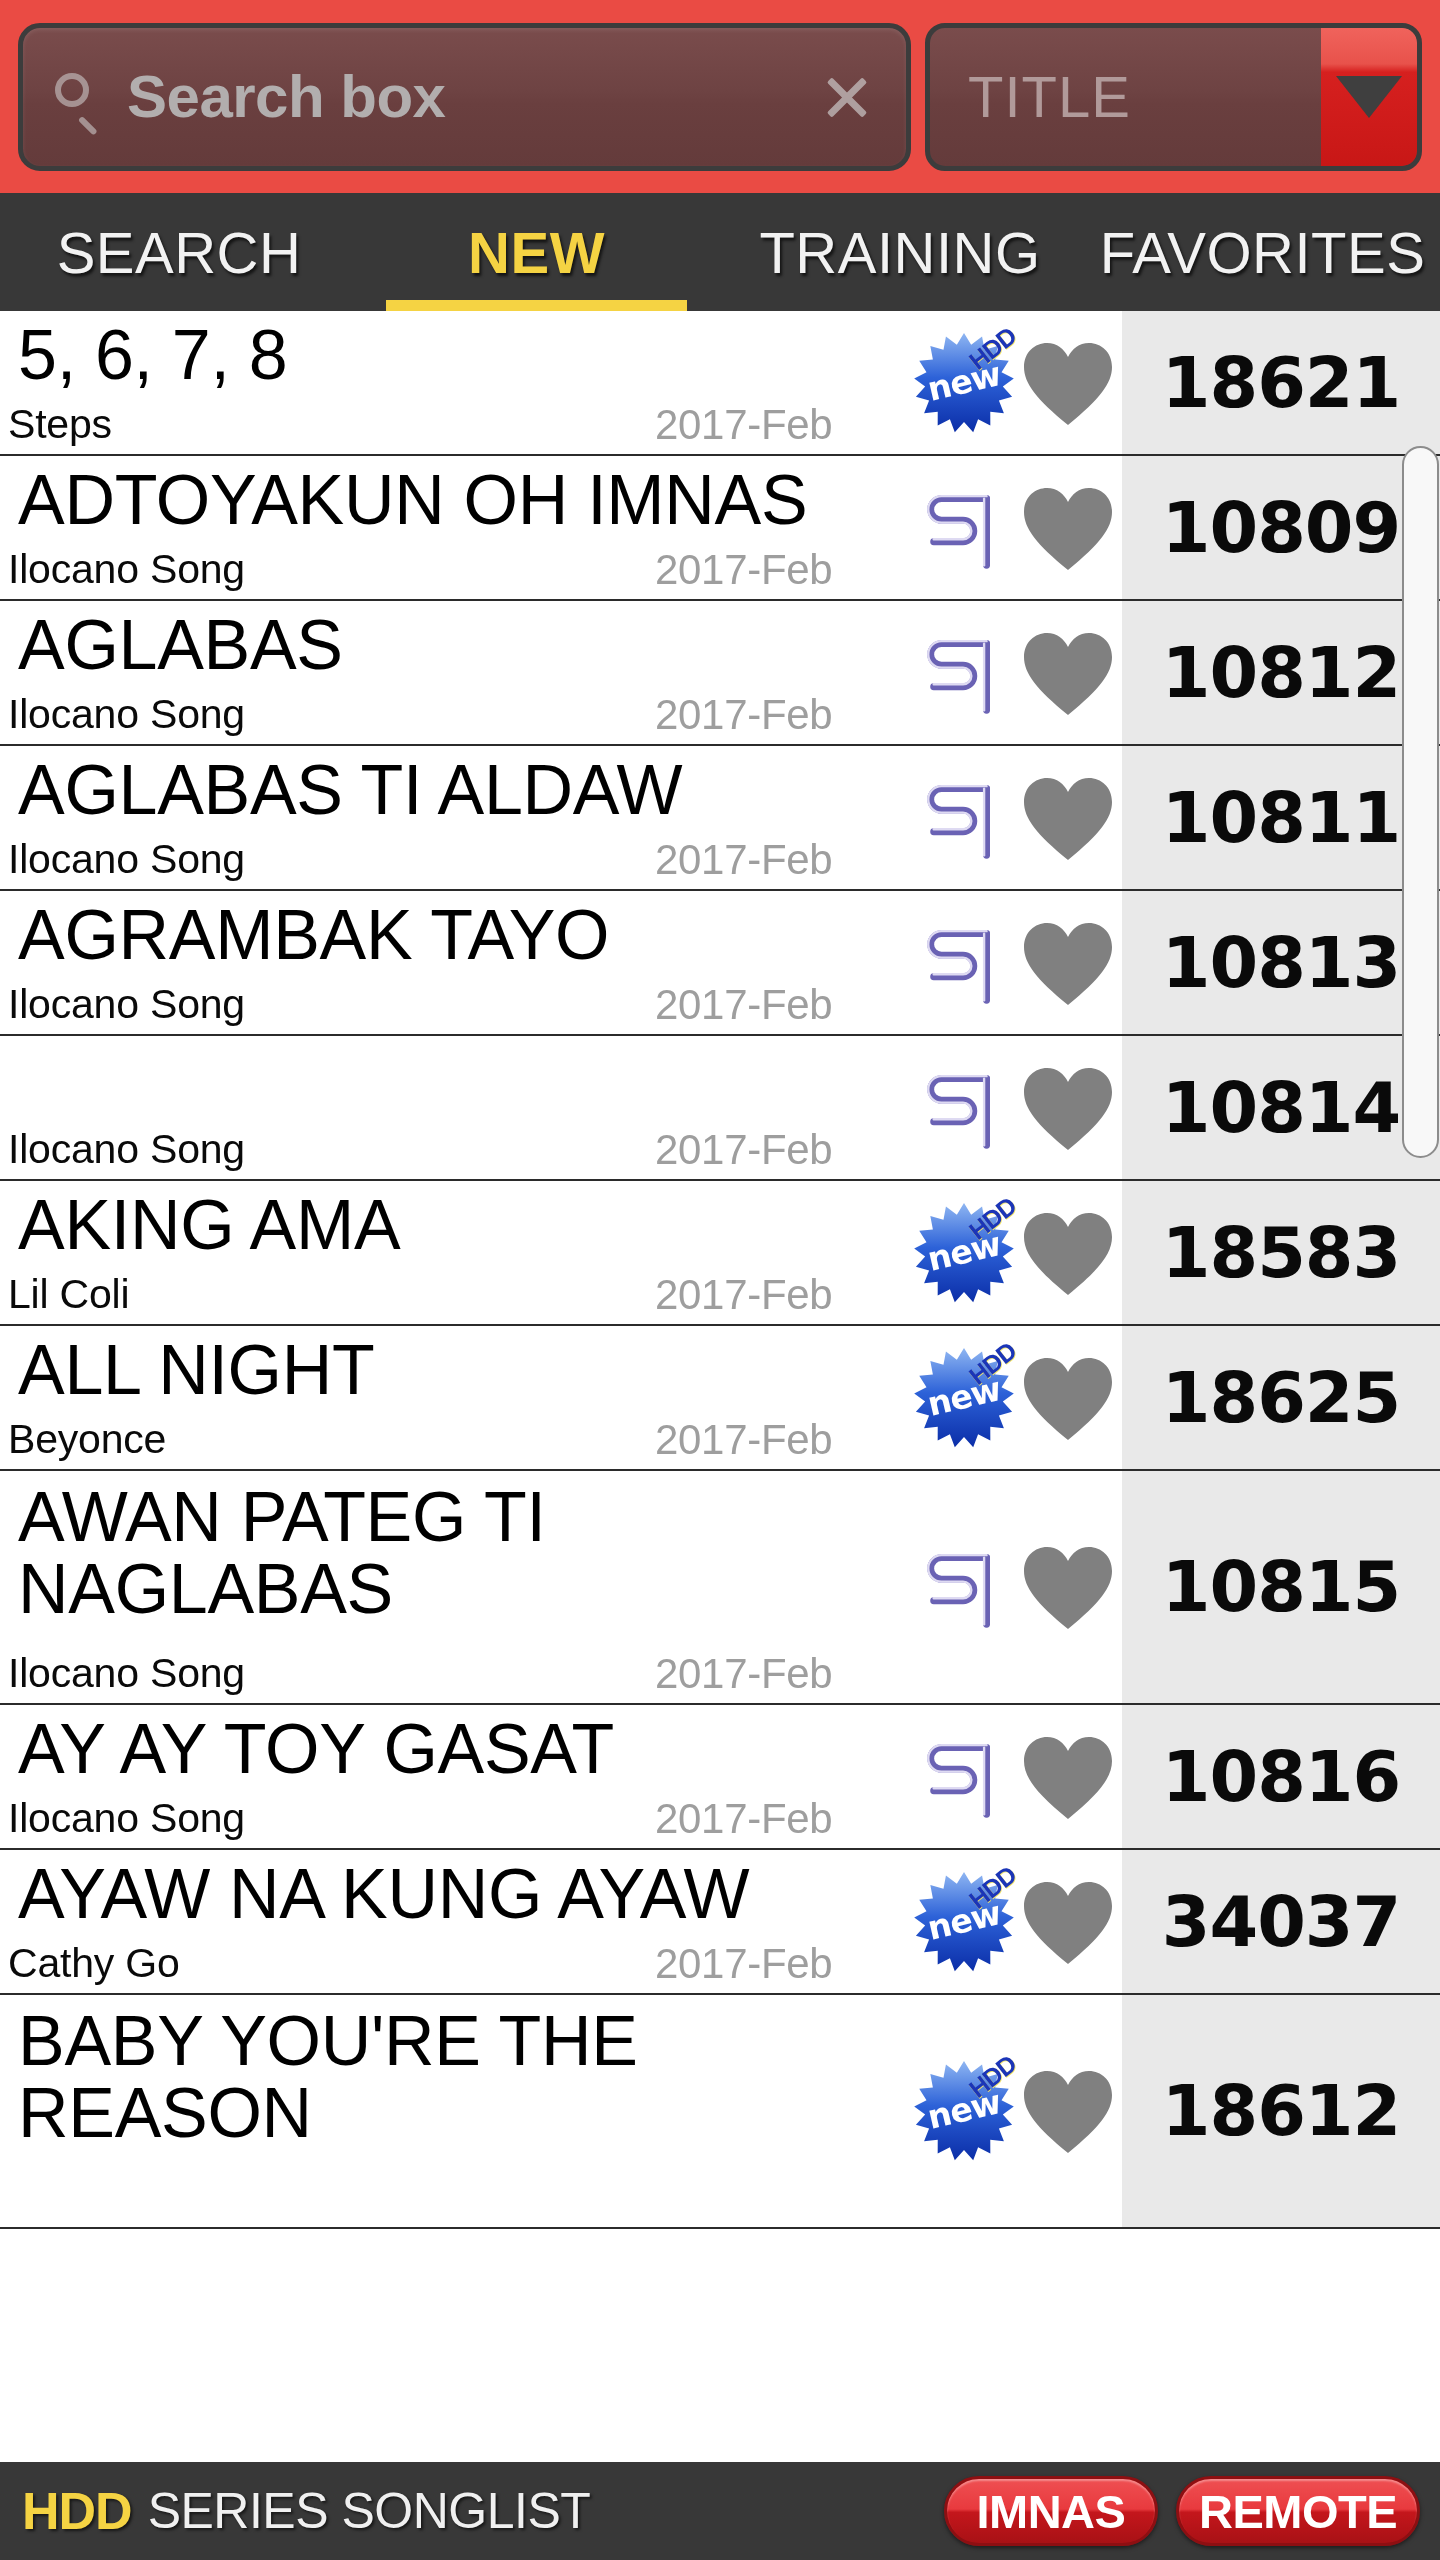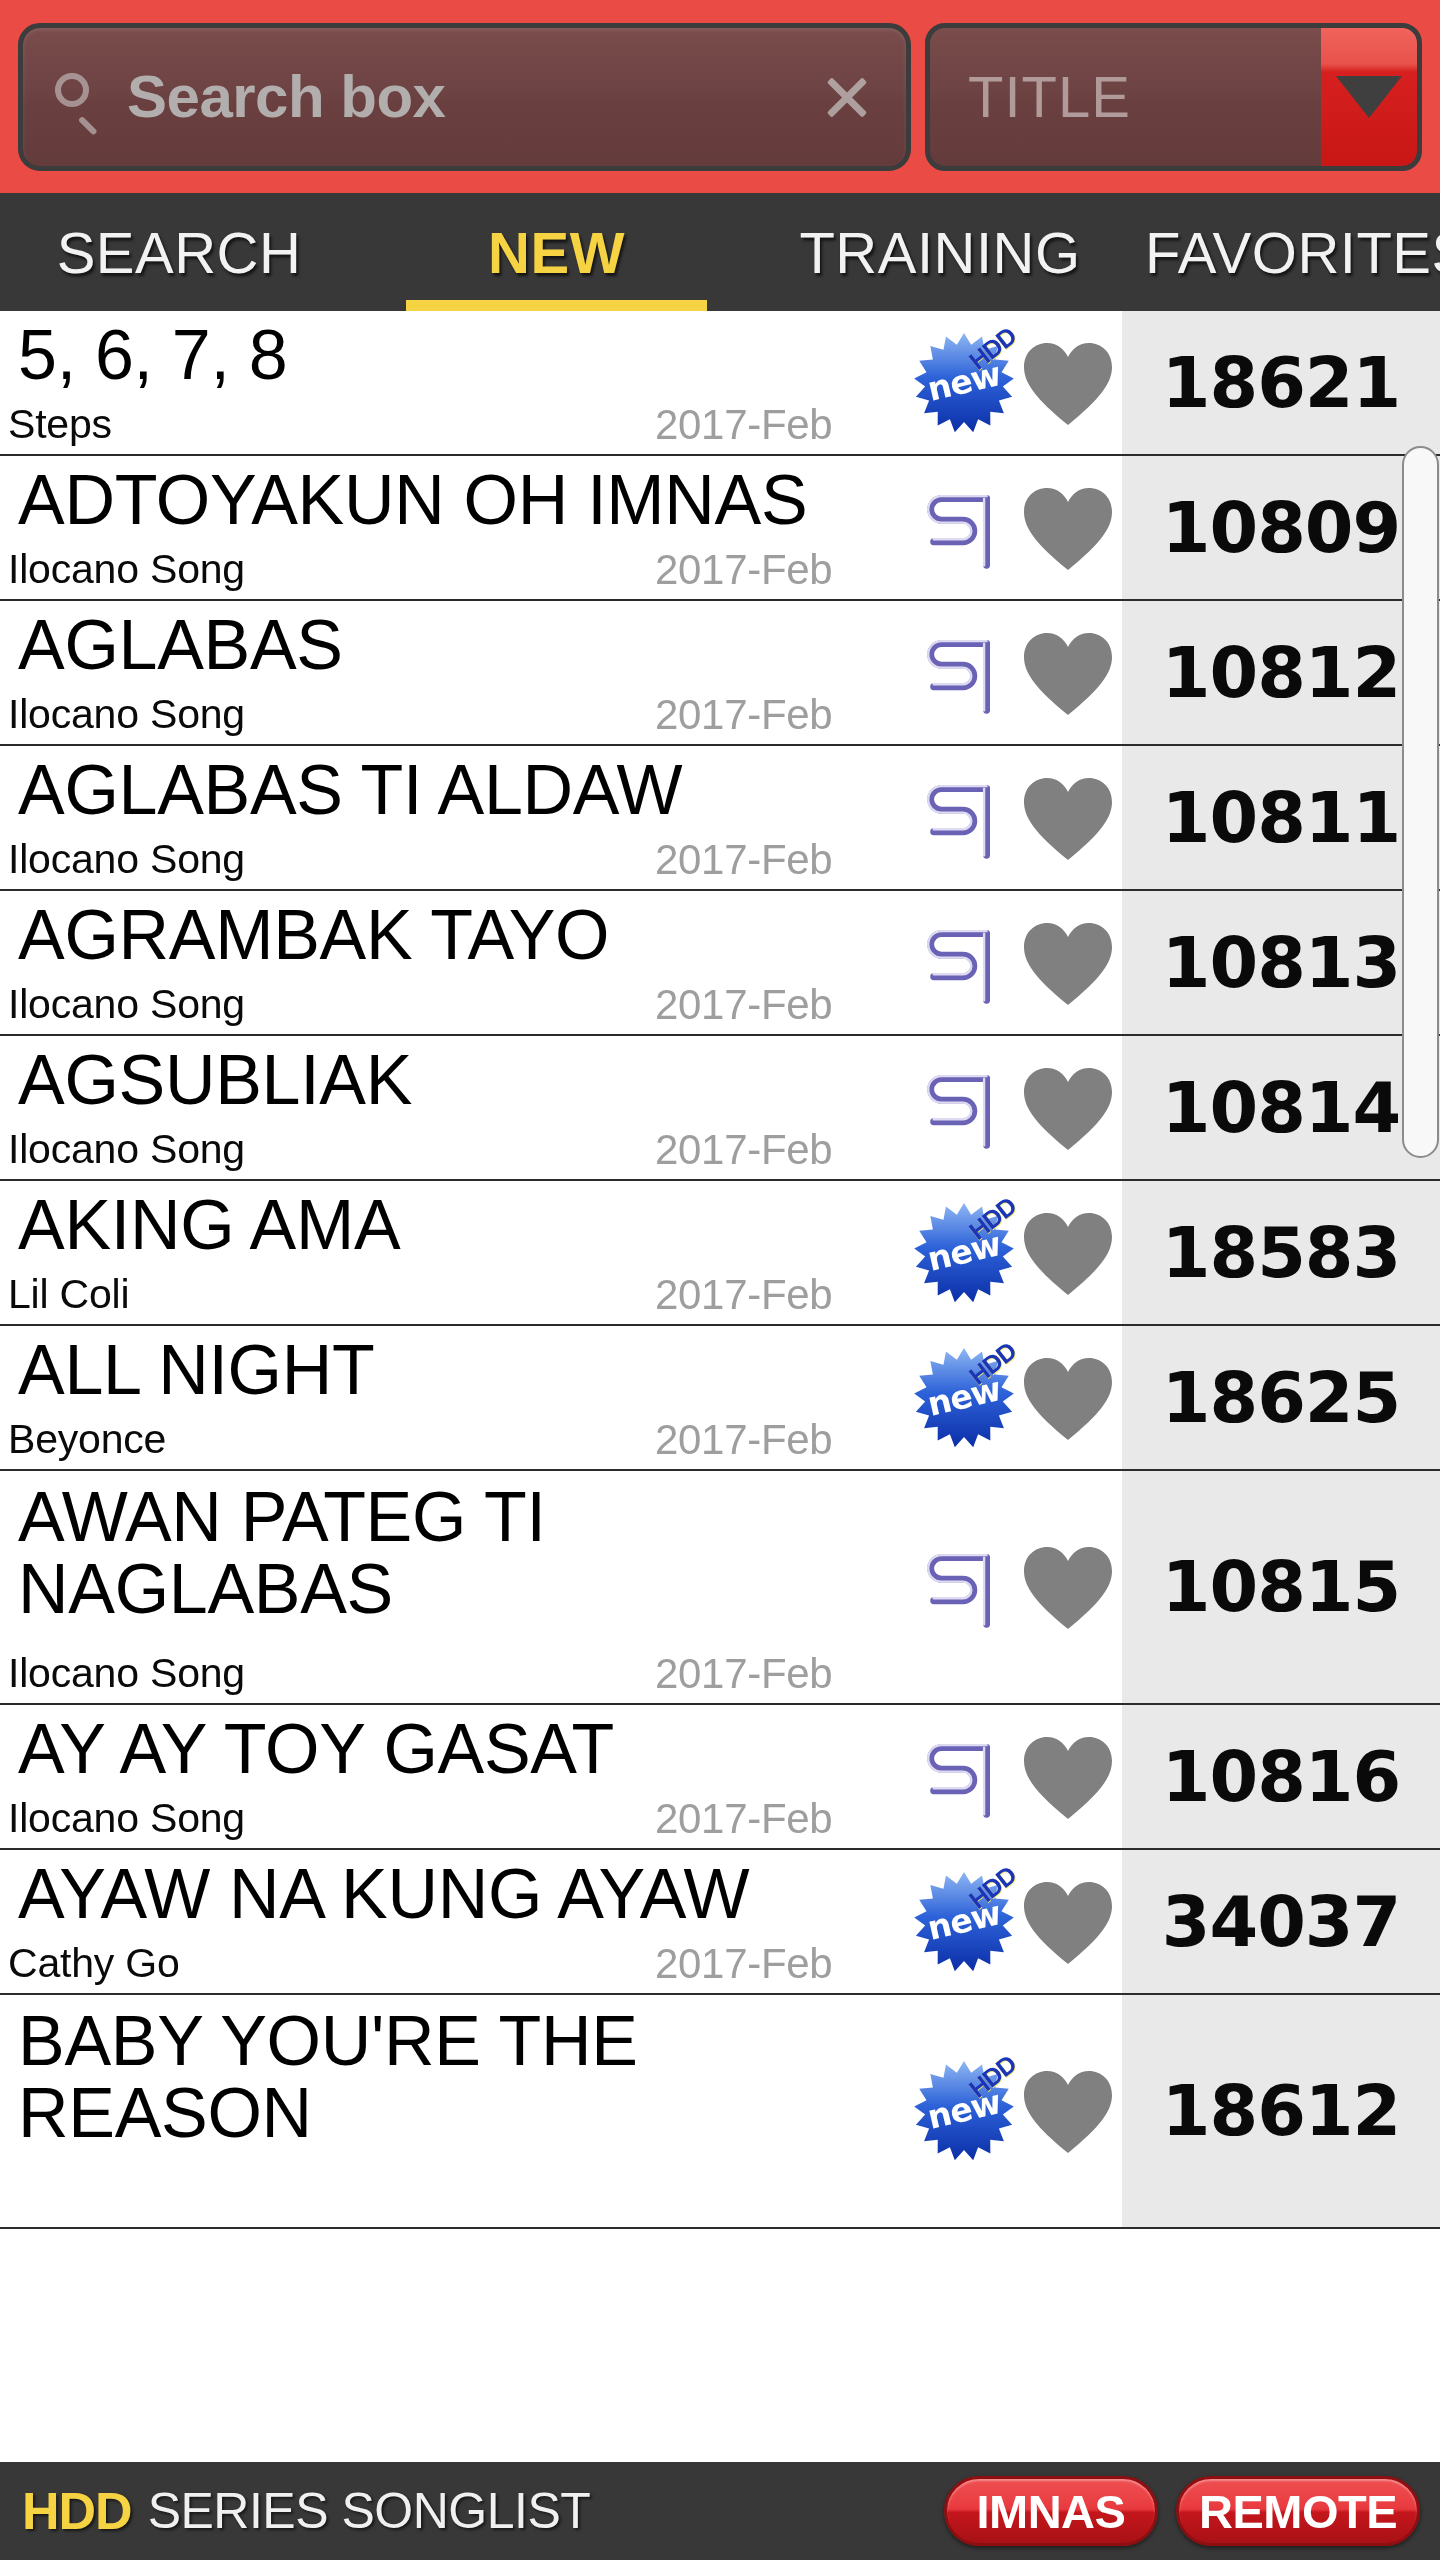--- a/index.html
+++ b/index.html
@@ -87,21 +87,21 @@
     border-radius:0 14px 14px 0;
     display:flex;align-items:center;justify-content:center;
   }
   .caret{
     width:0;height:0;border-left:33px solid transparent;border-right:33px solid transparent;
     border-top:42px solid #3f3f3f;
   }
 
   
   .tabs{
-    height:118px;flex:0 0 auto;background:#383838;display:flex;align-items:stretch;position:relative;gap:20px;
+    height:118px;flex:0 0 auto;background:#383838;display:flex;align-items:stretch;position:relative;
   }
   .tab{
     display:flex;align-items:center;justify-content:center;
     font-size:58px;color:#f2f2f2;letter-spacing:.5px;
     position:relative;cursor:pointer;
     text-shadow:2px 3px 3px rgba(0,0,0,.65);
   }
   .tab.t0{flex:0 0 358px;}
   .tab.t1{flex:0 0 357px;}
   .tab.t2{flex:0 0 370px;}
@@ -410,21 +410,20 @@
               <path d="M46 84 C14 58 2 42 2 26 C2 11 13 2 25 2 C35 2 42 8 46 16 C50 8 57 2 67 2 C79 2 90 11 90 26 C90 42 78 58 46 84 Z" fill="#808080"></path>
             </svg>
           </span>
         </div>
         <div class="numcell">
           <span class="num">10813</span>
         </div>
       </div>
       <div class="row h1">
         <div class="rowmain">
-          <div class="title">AGSUBLIAK</div>
           <div class="metaline">
             <span class="artist">Ilocano Song</span>
             <span class="date">2017-Feb</span>
           </div>
         </div>
         <div class="badgewrap">
           <span class="badge">
             <span style="position: relative; display: block; width: 104px; height: 104px;">
               <svg class="stb" viewBox="0 0 100 100" width="98" height="100">
                 <g fill="none" stroke="#6a62b4" stroke-width="7" stroke-linecap="round" stroke-linejoin="round">

